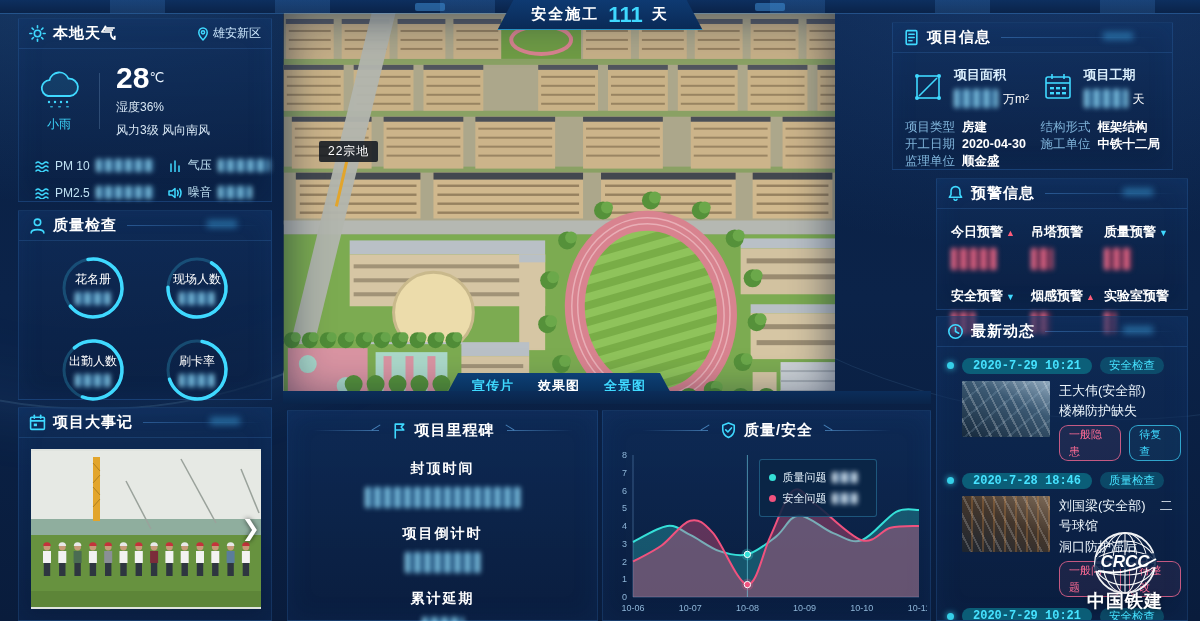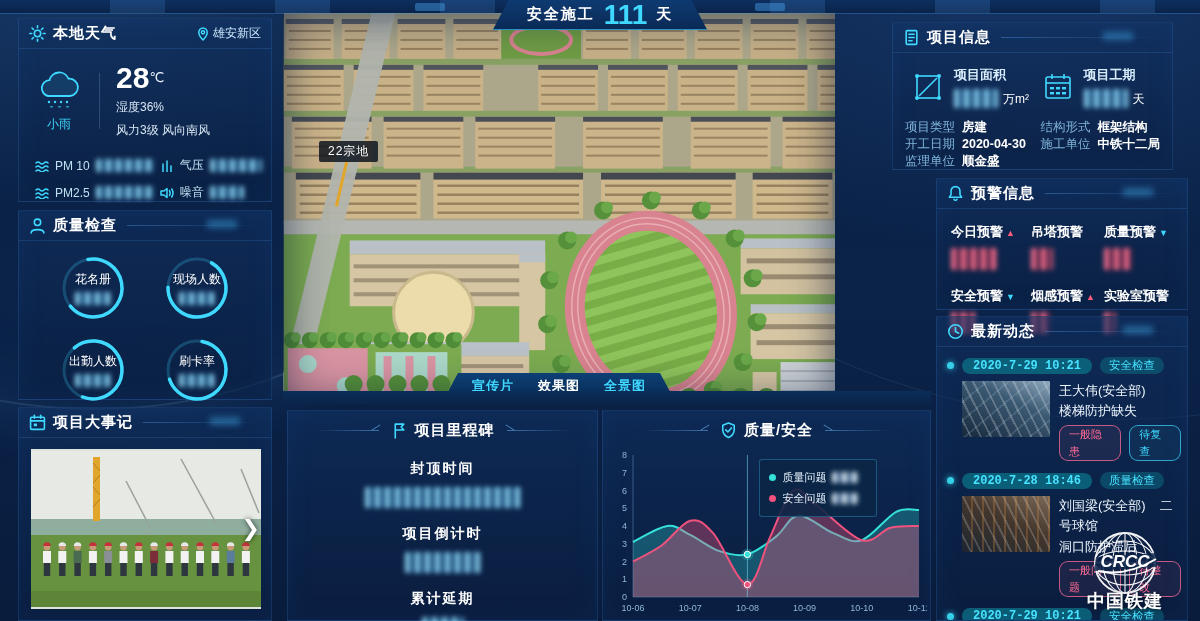--- a/index.html
+++ b/index.html
@@ -24,21 +24,21 @@
     background:linear-gradient(180deg,#0d2f5f,#0a2349);
     box-shadow:0 1px 0 rgba(80,170,255,.28); }
   .top-band::after { content:''; position:absolute; inset:0;
     background:repeating-linear-gradient(90deg, transparent 0 110px, rgba(90,170,255,.16) 110px 165px); }
   .title-plate { position:absolute; top:0; left:50%; transform:translateX(-50%);
     height:30px; padding:0 34px; z-index:6; display:flex; align-items:center; gap:7px;
     background:linear-gradient(180deg,#0e3a72,#0a2a56);
     clip-path:polygon(16px 0, calc(100% - 16px) 0, 100% 100%, 0 100%);
     border-bottom:1px solid rgba(63,217,255,.55); }
   .tp-txt { color:#fff; font-size:15px; font-weight:bold; letter-spacing:2px; }
-  .tp-days { color:#3fd9ff; font-size:28px; font-weight:bold; margin:0 2px; }
+  .tp-days { color:#3fd9ff; font-size:22px; font-weight:bold; margin:0 2px; }
   .tp-deco { position:absolute; top:3px; width:30px; height:8px;
     background:rgba(70,160,235,.45); border-radius:2px; z-index:5; }
   .tp-deco.l { left:calc(50% - 185px); } .tp-deco.r { right:calc(50% - 185px); }
 
   
   .panel { position:absolute; z-index:2;
     background:linear-gradient(180deg,rgba(17,49,97,.55),rgba(10,30,64,.6));
     border:1px solid rgba(70,160,255,.17);
     box-shadow:inset 0 0 26px rgba(25,85,165,.13); }
   .panel-hdr { display:flex; align-items:center; height:30px; padding:0 10px;
@@ -63,21 +63,21 @@
   .blur-red  { background:repeating-linear-gradient(90deg,rgba(255,112,142,.92) 0 5px,rgba(152,42,72,.5) 5px 10px); }
   .blur-white{ background:repeating-linear-gradient(90deg,rgba(232,246,255,.9) 0 5px,rgba(125,165,205,.5) 5px 10px); }
 
   
   .w-main { display:flex; align-items:center; padding:12px 16px 2px; }
   .w-left { text-align:center; }
   .w-cond { color:#3fd9ff; font-size:12px; margin-top:2px; }
   .w-divider { width:1px; height:56px; background:rgba(160,200,240,.22); margin:0 16px; }
   .w-temp { font-size:30px; color:#fff; font-weight:bold; }
   .w-sub { font-size:12px; color:#d9e8f5; line-height:1.75; margin-top:2px; }
-  .w-metrics { display:grid; grid-template-columns:1.15fr 1fr; gap:10px 6px; padding:14px 16px 0; }
+  .w-metrics { display:grid; grid-template-columns:1.15fr 1fr; gap:10px 14px; padding:14px 16px 0; }
   .w-metric { display:flex; align-items:center; gap:6px; font-size:12px; color:#bfe0f2; white-space:nowrap; }
   .loc-badge { display:flex; align-items:center; gap:4px; margin-left:auto;
     color:#cfeaff; font-size:12px; }
 
   
   .p-grid { display:grid; grid-template-columns:1fr 1fr; gap:16px 0; padding:14px 22px; justify-items:center; }
   .ring { width:66px; height:66px; position:relative; display:flex; flex-direction:column;
     align-items:center; justify-content:center; gap:4px; cursor:pointer; }
   .ring svg.arc { position:absolute; inset:0; }
   .ring-label { font-size:12px; color:#fff; z-index:1; }

